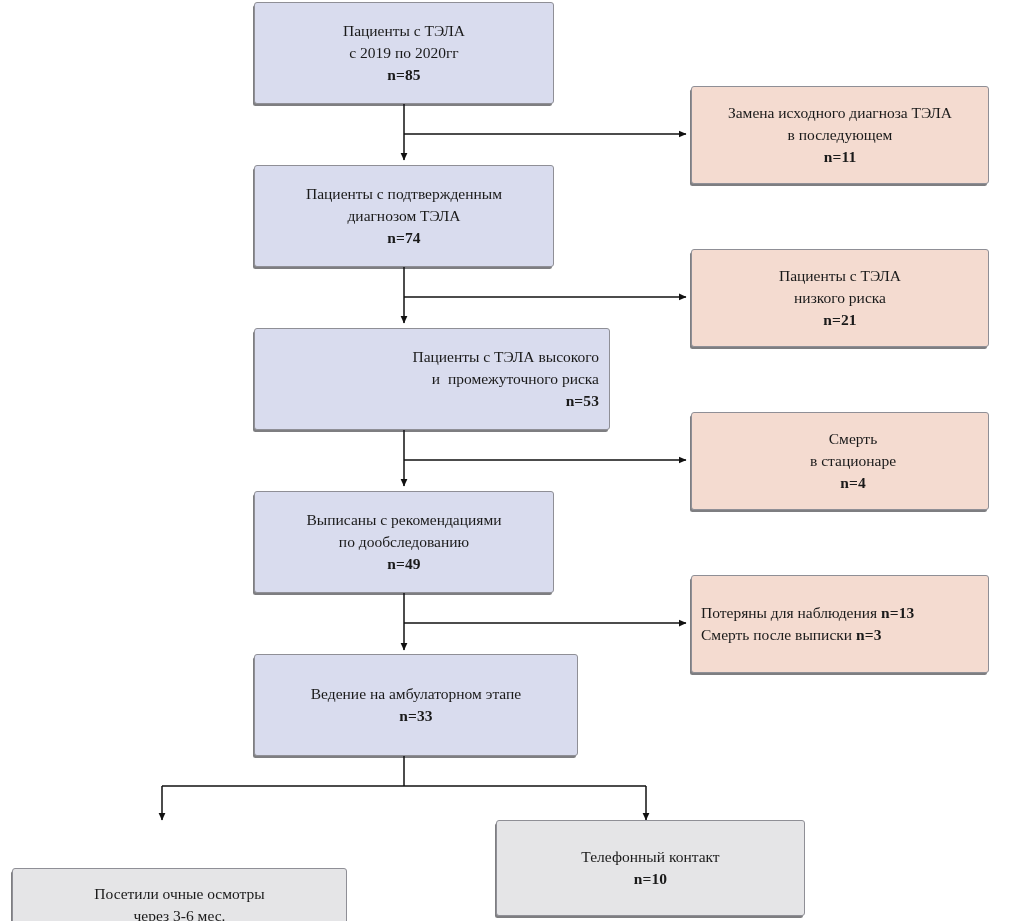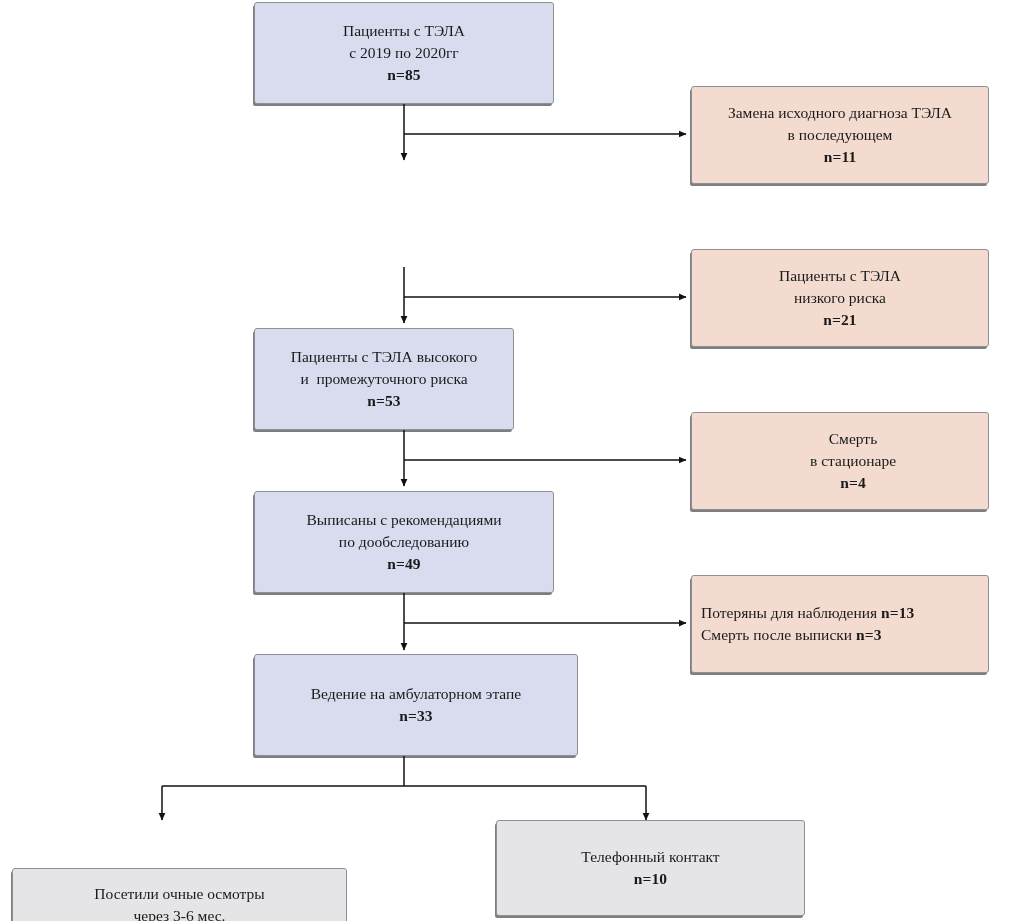--- a/index.html
+++ b/index.html
@@ -93,28 +93,33 @@
     <span class="line">с 2019 по 2020гг</span>
     <span class="line n">n=85</span>
   </div>
 
   <div class="node side" style="left:691px; top:86px; width:298px; height:98px;">
     <span class="line">Замена исходного диагноза ТЭЛА</span>
     <span class="line">в последующем</span>
     <span class="line n">n=11</span>
   </div>
 
+  <div class="node main" style="left:254px; top:165px; width:300px; height:102px;">
+    <span class="line">Пациенты с подтвержденным</span>
+    <span class="line">диагнозом ТЭЛА</span>
+    <span class="line n">n=74</span>
+  </div>
 
   <div class="node side" style="left:691px; top:249px; width:298px; height:98px;">
     <span class="line">Пациенты с ТЭЛА</span>
     <span class="line">низкого риска</span>
     <span class="line n">n=21</span>
   </div>
 
-  <div class="node main" style="left:254px; top:328px; width:260px; height:102px;">
+  <div class="node main" style="left:254px; top:328px; width:356px; height:102px;align-items:flex-end;">
     <span class="line">Пациенты с ТЭЛА высокого</span>
     <span class="line">и  промежуточного риска</span>
     <span class="line n">n=53</span>
   </div>
 
   <div class="node side" style="left:691px; top:412px; width:298px; height:98px;padding-left:36px;">
     <span class="line">Смерть</span>
     <span class="line">в стационаре</span>
     <span class="line n">n=4</span>
   </div>

